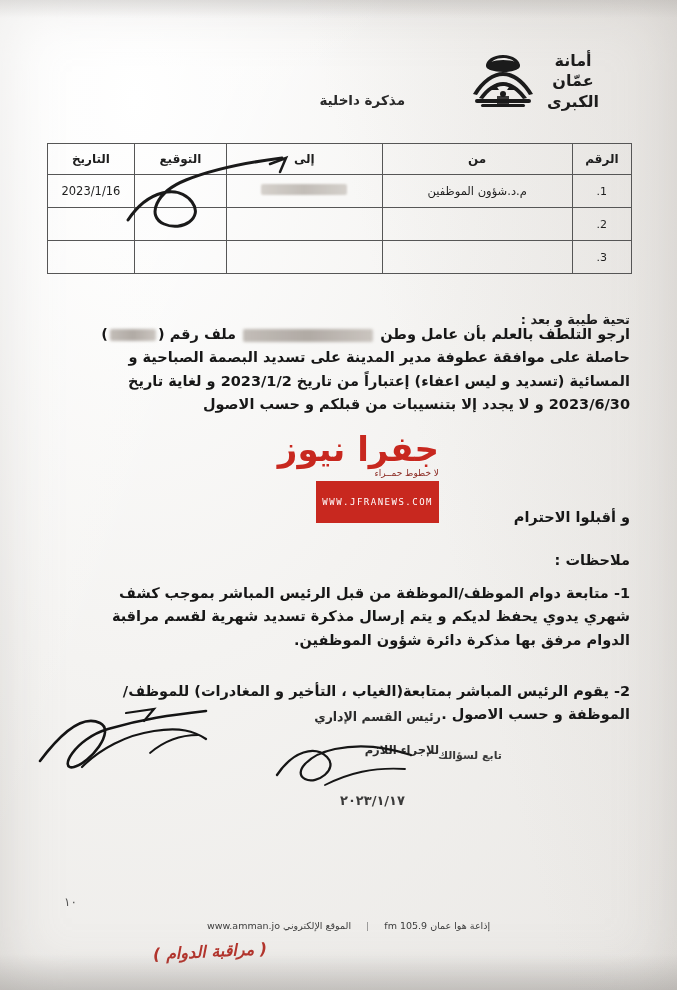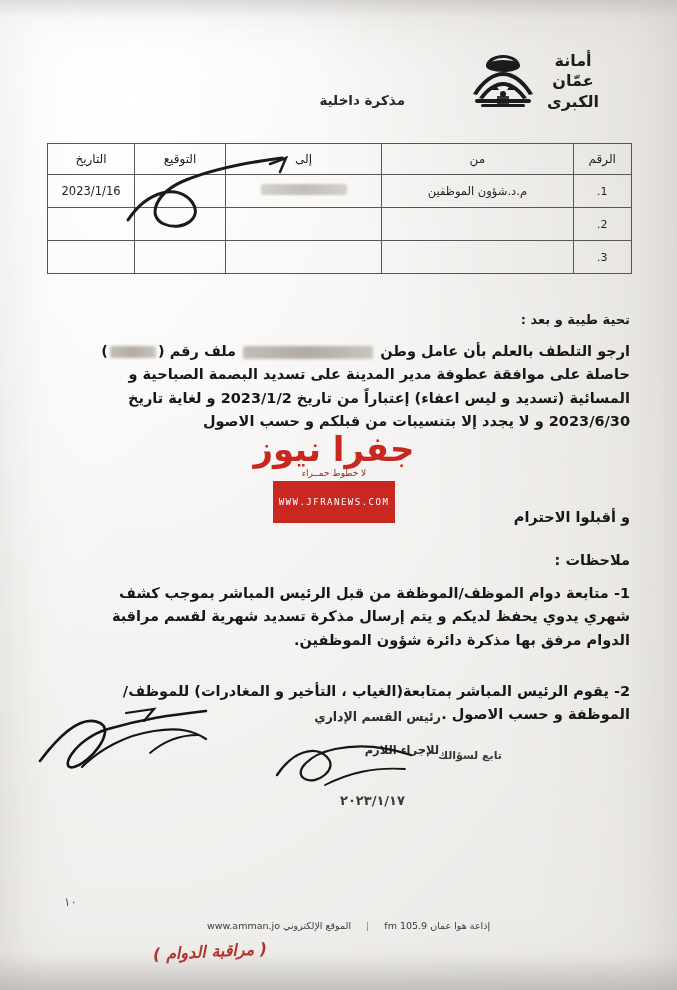--- a/index.html
+++ b/index.html
@@ -51,21 +51,21 @@
     background:transparent;
   }
   table.routing th, table.routing td{
     border:1px solid #565656;
     height:32px;
     text-align:center;
     vertical-align:middle;
     font-weight:normal;
     padding:0 4px;
   }
-  table.routing th{font-weight:normal;font-size:12px;height:30px;}
+  table.routing th{font-weight:bold;font-size:12px;height:30px;}
   .col-num{width:54px;}
   .col-from{width:210px;}
   .col-to{width:160px;}
   .col-sign{width:92px;}
   .col-date{width:82px;}
   td.cell-num{font-size:11px;}
   td.cell-from{font-size:11.5px;font-weight:bold;}
   .redact{
     display:inline-block;height:11px;width:86px;
     background:linear-gradient(90deg,#cfcac4,#b9b3ad,#cfcac4);
@@ -74,38 +74,38 @@
   
   .greet{
     position:absolute;right:47px;top:312px;width:470px;
     text-align:right;font-size:13px;font-weight:bold;color:#1d1d1d;
   }
   .para{
     position:absolute;right:47px;width:560px;
     text-align:right;color:#171717;
     font-size:14.5px;line-height:1.62;font-weight:bold;
   }
-  #p-main{top:340px;}
+  #p-main{top:323px;}
   #p-respect{top:506px;right:47px;width:560px;font-size:14.5px;}
   .notes-title{
     position:absolute;right:47px;top:552px;font-size:14.5px;font-weight:bold;color:#171717;
   }
   #p-note1{top:582px;}
   #p-note2{top:680px;}
   
   .blot{
     display:inline-block;vertical-align:middle;
     height:13px;width:130px;margin:0 2px;
     background:linear-gradient(90deg,#bdb7b1,#a9a29c,#c6c0ba);
     filter:blur(1.4px);border-radius:2px;opacity:.9;
   }
   .blot.sm{width:46px;height:12px;}
   
   .watermark{
-    position:absolute;right:238px;top:432px;width:210px;text-align:center;
+    position:absolute;right:238px;top:432px;width:210px;text-align:right;
     pointer-events:none;user-select:none;
   }
   .wm-main{
     font-size:34px;font-weight:bold;color:#c8281f;
     text-shadow:0 1px 0 rgba(255,255,255,.4);
     letter-spacing:1px;line-height:1;
   }
   .wm-sub{
     font-size:9px;color:#8b2a22;margin-top:2px;letter-spacing:2px;
   }

